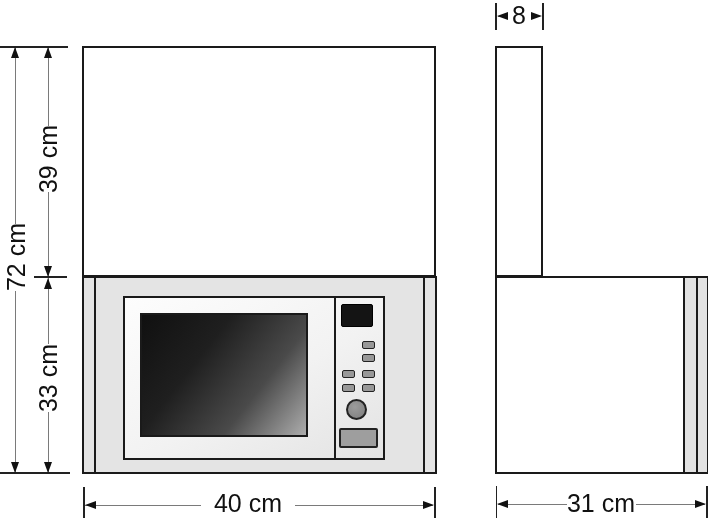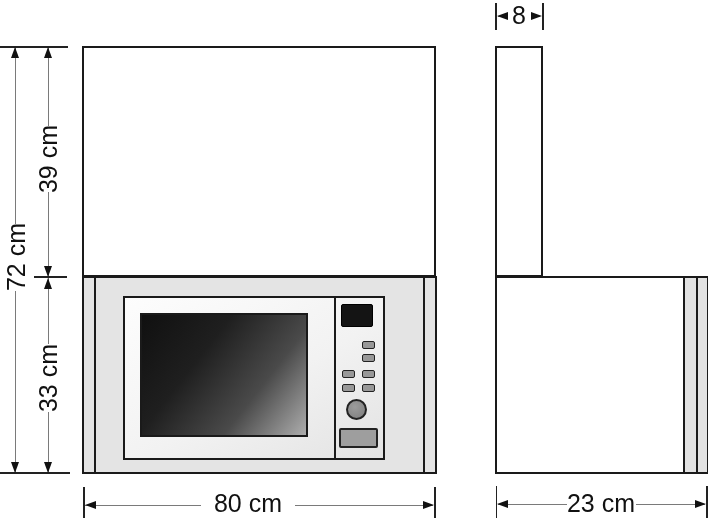--- a/index.html
+++ b/index.html
@@ -89,31 +89,31 @@
   <div class="arr up" style="left:43.5px; top:278px;"></div>
   <div class="arr down" style="left:43.5px; top:461.5px;"></div>
   <div class="dim-label rot" style="left:48px; top:378px;">33 cm</div>
 
   <div class="ext-v" style="left:83px; top:487px; height:31px;"></div>
   <div class="ext-v" style="left:434px; top:487px; height:31px;"></div>
   <div class="dim-h" style="left:85px; top:504.5px; width:116px;"></div>
   <div class="dim-h" style="left:295px; top:504.5px; width:138px;"></div>
   <div class="arr left" style="left:84.5px; top:500.5px;"></div>
   <div class="arr right" style="left:422.5px; top:500.5px;"></div>
-  <div class="dim-label" style="left:248px; top:503px;">80 cm</div>
+  <div class="dim-label" style="left:248px; top:503px;">40 cm</div>
 
   <div class="ext-v" style="left:495px; top:3px; height:27px;"></div>
   <div class="ext-v" style="left:542px; top:3px; height:27px;"></div>
   <div class="dim-h" style="left:498px; top:15.5px; width:9px;"></div>
   <div class="dim-h" style="left:531px; top:15.5px; width:9px;"></div>
   <div class="arr left" style="left:496.5px; top:11.5px;"></div>
   <div class="arr right" style="left:530.5px; top:11.5px;"></div>
   <div class="dim-label" style="left:519px; top:15px;">8</div>
 
   <div class="ext-v" style="left:495.5px; top:486px; height:32px;"></div>
   <div class="ext-v" style="left:706px; top:486px; height:32px;"></div>
   <div class="dim-h" style="left:498px; top:503.5px; width:69px;"></div>
   <div class="dim-h" style="left:636px; top:503.5px; width:69px;"></div>
   <div class="arr left" style="left:497px; top:499.5px;"></div>
   <div class="arr right" style="left:694.5px; top:499.5px;"></div>
-  <div class="dim-label" style="left:601px; top:503px;">23 cm</div>
+  <div class="dim-label" style="left:601px; top:503px;">31 cm</div>
 
 </div>
 
 </body></html>

